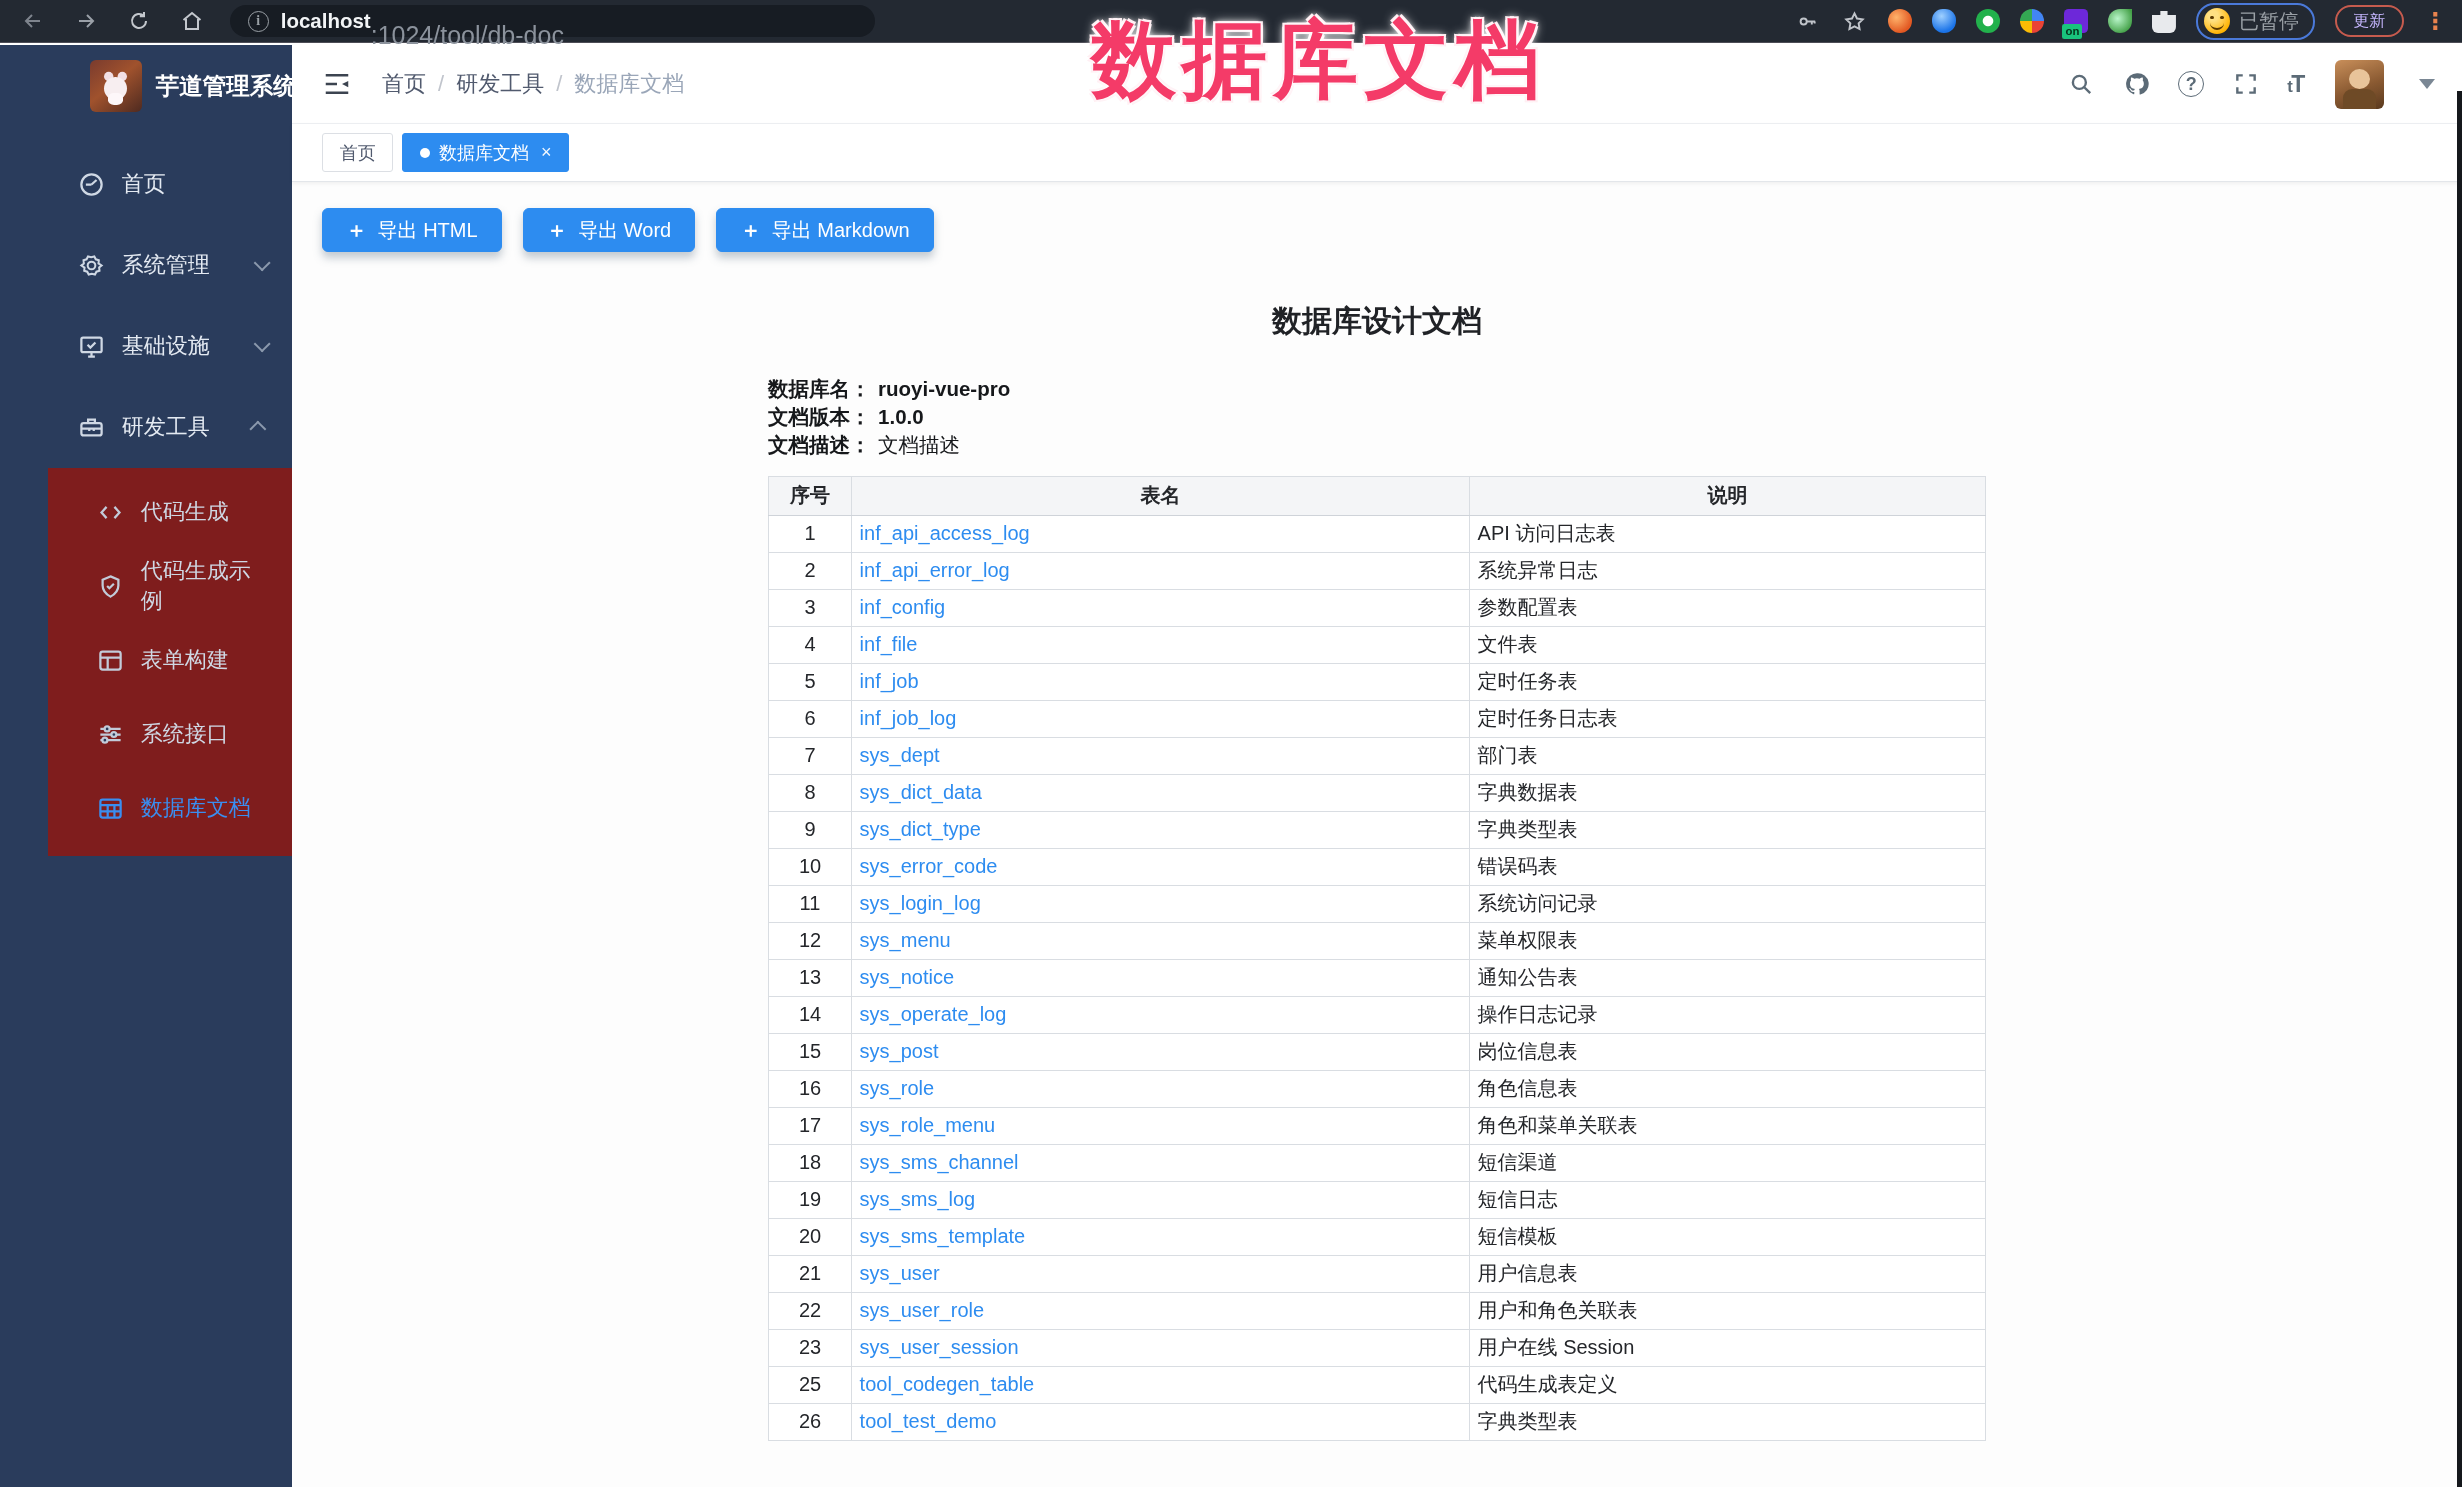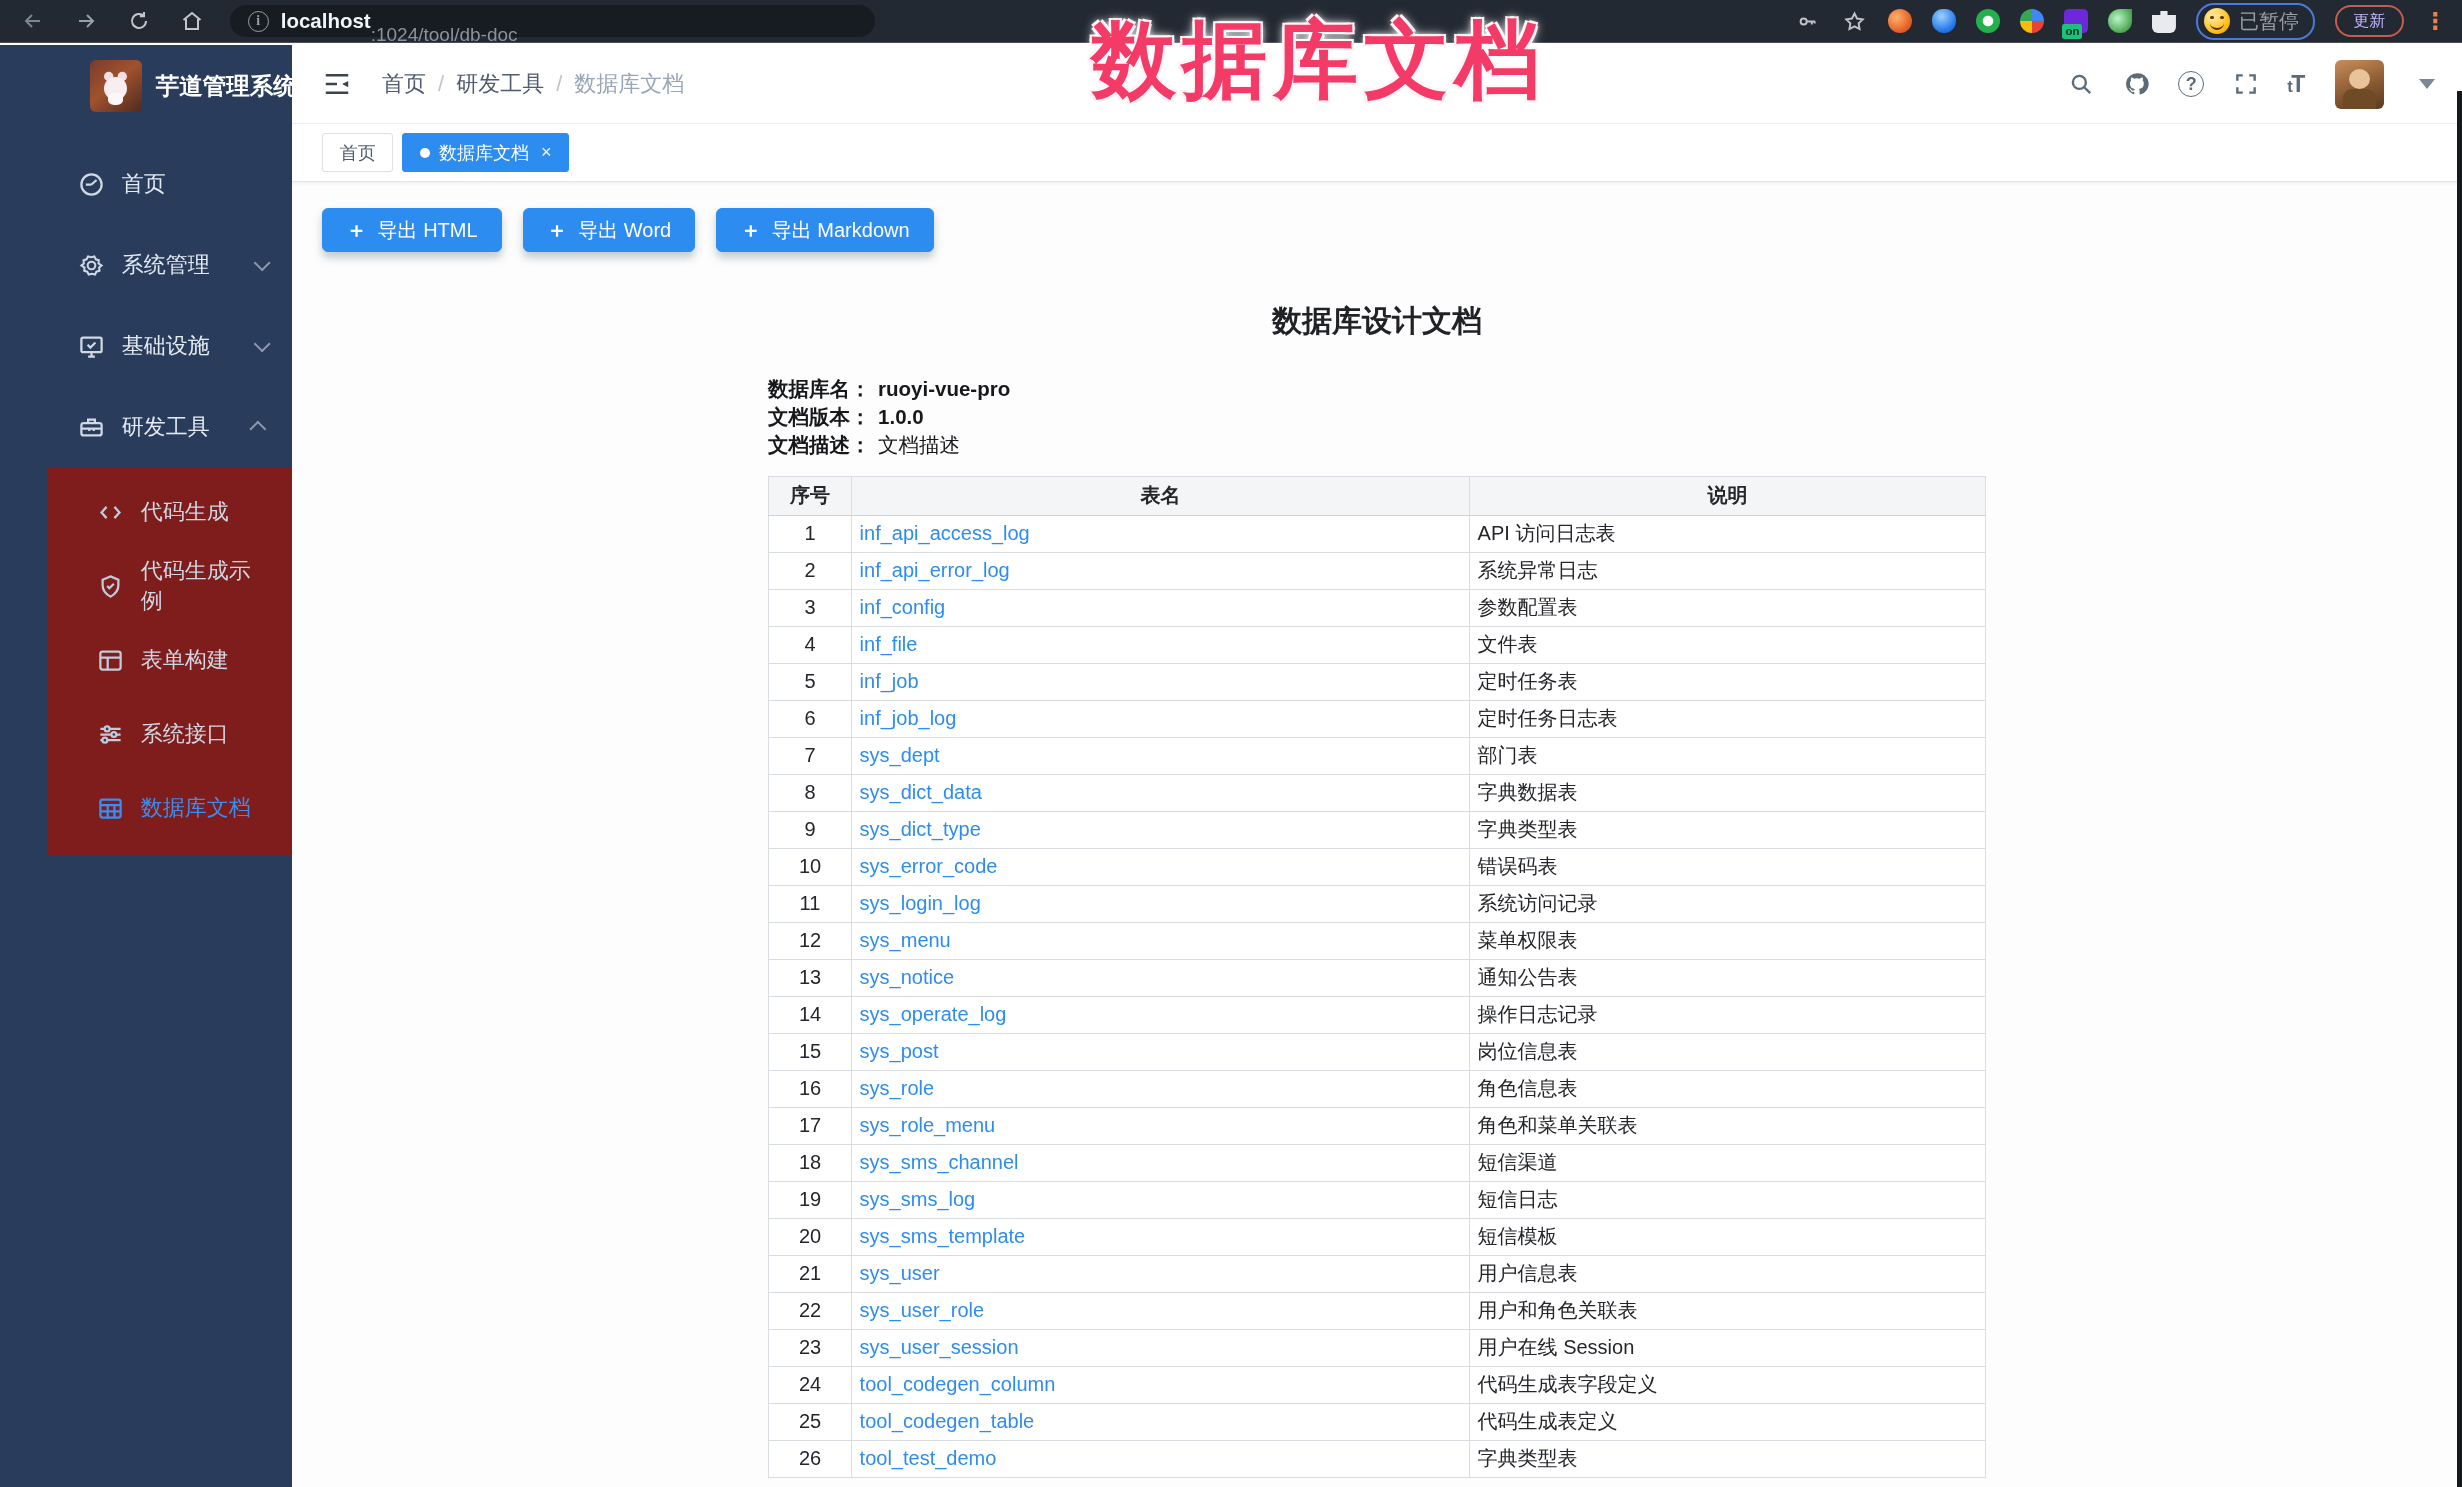--- a/index.html
+++ b/index.html
@@ -12,21 +12,21 @@
     background:#232932; border-bottom:1.5px solid #4d4d56; display:flex; align-items:center; z-index:40; }
   .nav-ic { width:33px; height:33px; display:flex; align-items:center; justify-content:center; margin-left:20px; color:#c3c7cd; }
   .nav-ic.back { color:#7e848d; margin-left:16.7px; }
   .nav-ic.fwd  { color:#9aa0a8; }
   .nav-ic svg { width:24px; height:24px; }
   .url-pill { height:32px; width:645px; margin-left:21px; background:#171c23; border-radius:16px;
     display:flex; align-items:center; padding:0 18px; }
   .info-ic { width:21px; height:21px; border:1.5px solid #9aa0a6; border-radius:50%; color:#9aa0a6;
     font-size:13.7px; font-weight:bold; display:flex; align-items:center; justify-content:center; margin-right:12px; font-family:"Liberation Serif",serif; }
   .url-host { color:#f2f4f6; font-size:20.5px; font-weight:bold; }
-  .url-rest { color:#8b929c; font-size:19px;margin-top:28px; }
+  .url-rest { color:#8b929c; font-size:25px;margin-top:28px; }
   .browser-right { margin-left:auto; display:flex; align-items:center; gap:20px; padding-right:15px; }
   .bicon { width:27px; height:27px; display:flex; align-items:center; justify-content:center; color:#c0c4ca; }
   .bicon svg { width:23px; height:23px; }
   .ext-dot { width:24px; height:24px; border-radius:50%; position:relative; }
   .ext-orange { background:radial-gradient(circle at 35% 35%, #ffb36b, #e25822 70%); }
   .ext-blue   { background:radial-gradient(circle at 40% 30%, #9fd0ff, #1a73e8 70%); border-radius:45% 45% 50% 50%; }
   .ext-green  { background:radial-gradient(circle at 50% 50%, #ffffff 28%, #22b14c 34%); }
   .ext-grid   { background:conic-gradient(#4285f4 0 25%, #ea4335 0 50%, #fbbc05 0 75%, #34a853 0); }
   .ext-dark   { background:#6d28d9; border-radius:4.6px; }
   .ext-on-badge { position:absolute; bottom:-6px; left:-1.5px; background:#19c37d; color:#05341c;
@@ -477,25 +477,20 @@
                   <td class="num">22</td>
                   <td class="name"><a>sys_user_role</a></td>
                   <td class="desc">用户和角色关联表</td>
                 </tr>
                 <tr>
                   <td class="num">23</td>
                   <td class="name"><a>sys_user_session</a></td>
                   <td class="desc">用户在线 Session</td>
                 </tr>
                 <tr>
-                  <td class="num">24</td>
-                  <td class="name"><a>tool_codegen_column</a></td>
-                  <td class="desc">代码生成表字段定义</td>
-                </tr>
-                <tr>
                   <td class="num">25</td>
                   <td class="name"><a>tool_codegen_table</a></td>
                   <td class="desc">代码生成表定义</td>
                 </tr>
                 <tr>
                   <td class="num">26</td>
                   <td class="name"><a>tool_test_demo</a></td>
                   <td class="desc">字典类型表</td>
                 </tr>
               </tbody>

